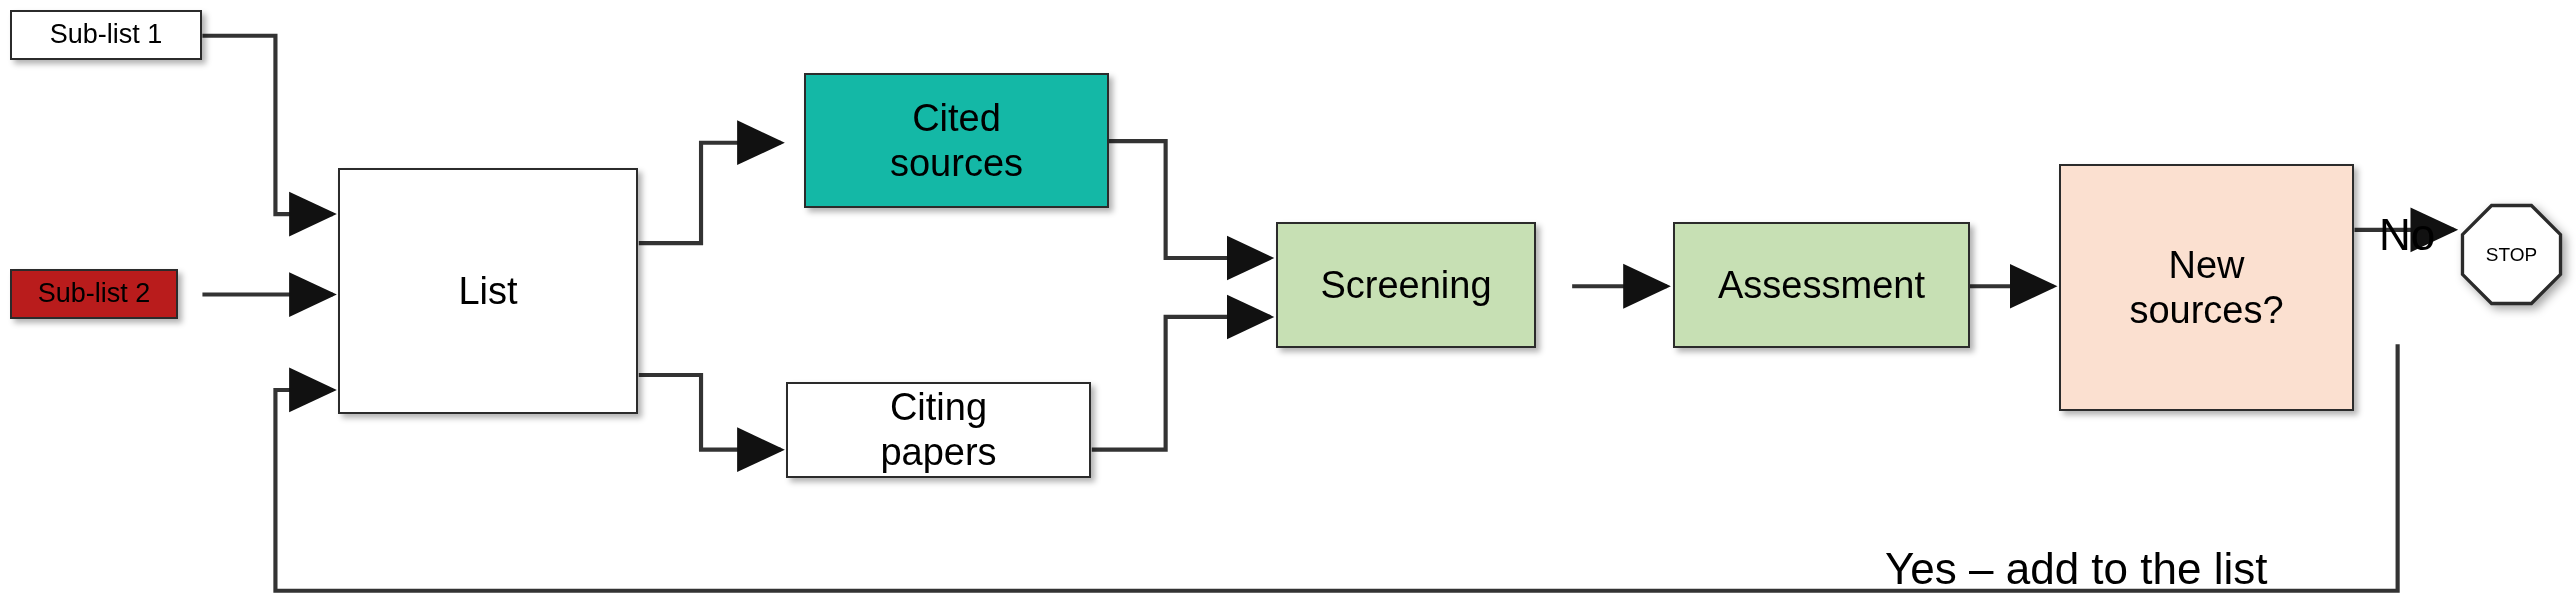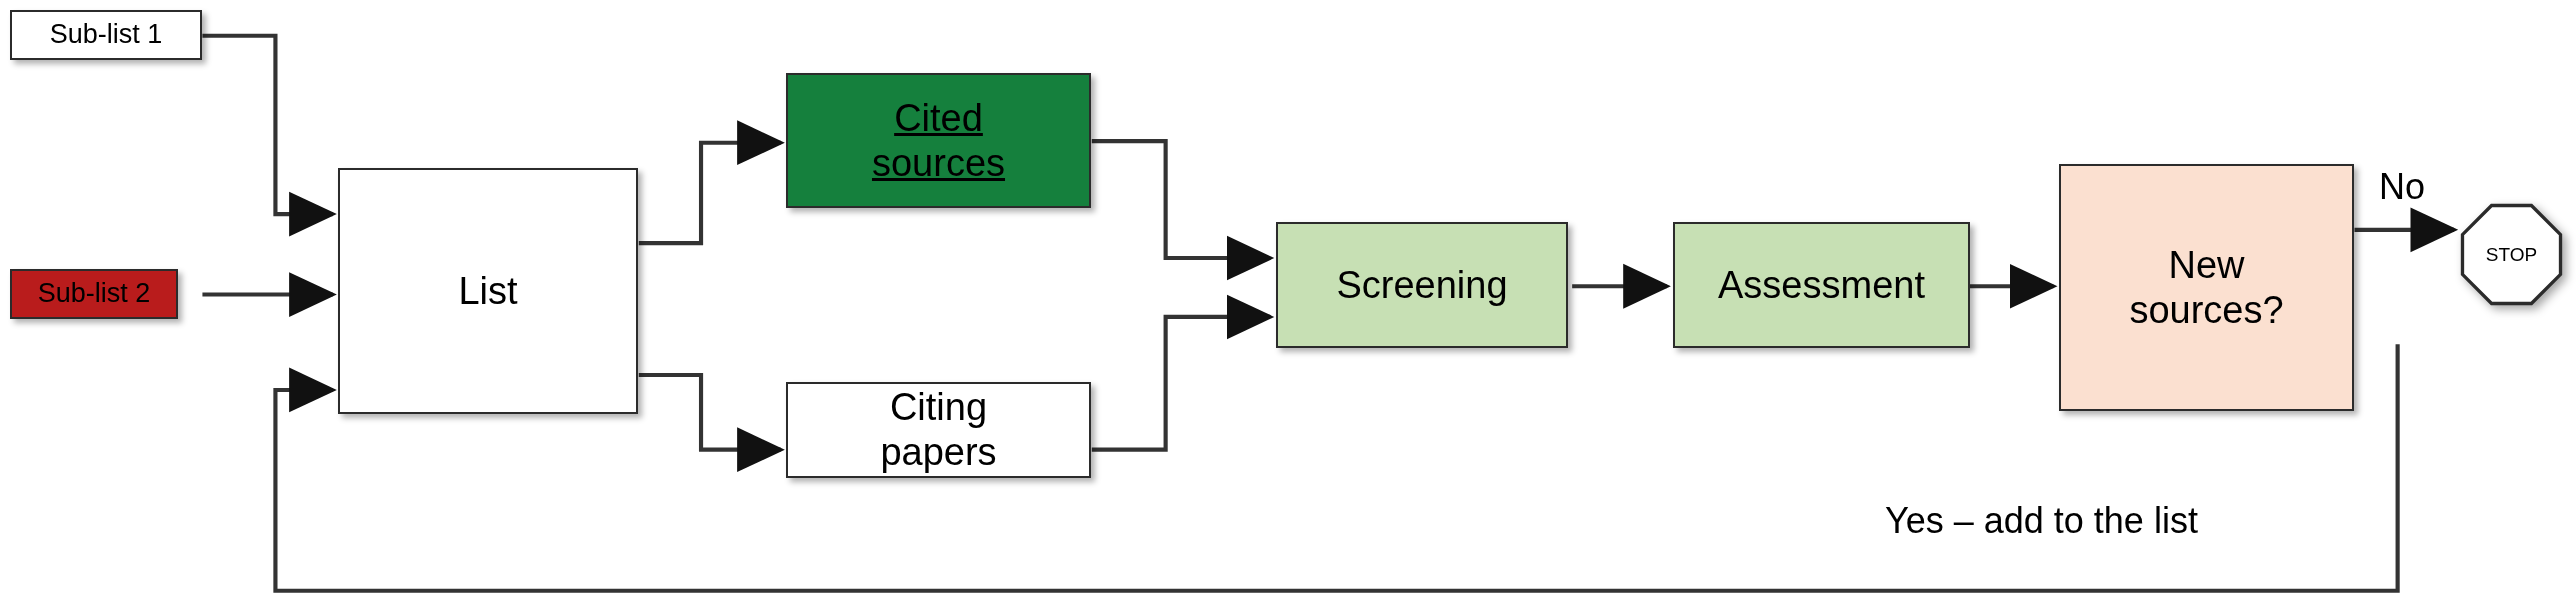--- a/index.html
+++ b/index.html
@@ -40,22 +40,23 @@
   }
   .node-small {
     font-size: 27px;
   }
   .node-large {
     font-size: 38px;
   }
   .edge-label {
     position: absolute;
     color: #000000;
-    font-size: 36px;
+    font-size: 44px;
     white-space: nowrap;
+    margin-top: 44px;
   }
   .stop-wrap {
     position: absolute;
     filter: drop-shadow(4.1px 4.1px 5px rgba(0,0,0,0.35));
   }
   .stop-text {
     position: absolute;
     left: 0;
     top: 0;
     width: 100%;
@@ -108,31 +109,31 @@
   </div>
 
   <div class="node node-small" style="left:10px; top:269px; width:168px; height:50px; background:#b91c1c;">
     <span>Sub-list 2</span>
   </div>
 
   <div class="node node-large" style="left:338px; top:168px; width:300px; height:246px; background:#ffffff;">
     <span>List</span>
   </div>
 
-  <div class="node node-large" style="left:786px; top:73px; width:305px; height:135px; background:#15803d;text-decoration:underline;">
+  <div class="node node-large" style="left:804px; top:73px; width:305px; height:135px; background:#14b8a6;">
     <span>Cited
 sources</span>
   </div>
 
   <div class="node node-large" style="left:786px; top:382px; width:305px; height:96px; background:#ffffff;">
     <span>Citing
 papers</span>
   </div>
 
-  <div class="node node-large" style="left:1276px; top:222px; width:292px; height:126px; background:#c7e0b4;">
+  <div class="node node-large" style="left:1276px; top:222px; width:260px; height:126px; background:#c7e0b4;">
     <span>Screening</span>
   </div>
 
   <div class="node node-large" style="left:1673px; top:222px; width:297px; height:126px; background:#c7e0b4;">
     <span>Assessment</span>
   </div>
 
   <div class="node node-large" style="left:2059px; top:164px; width:295px; height:247px; background:#fbe0d0;">
     <span>New
 sources?</span>

